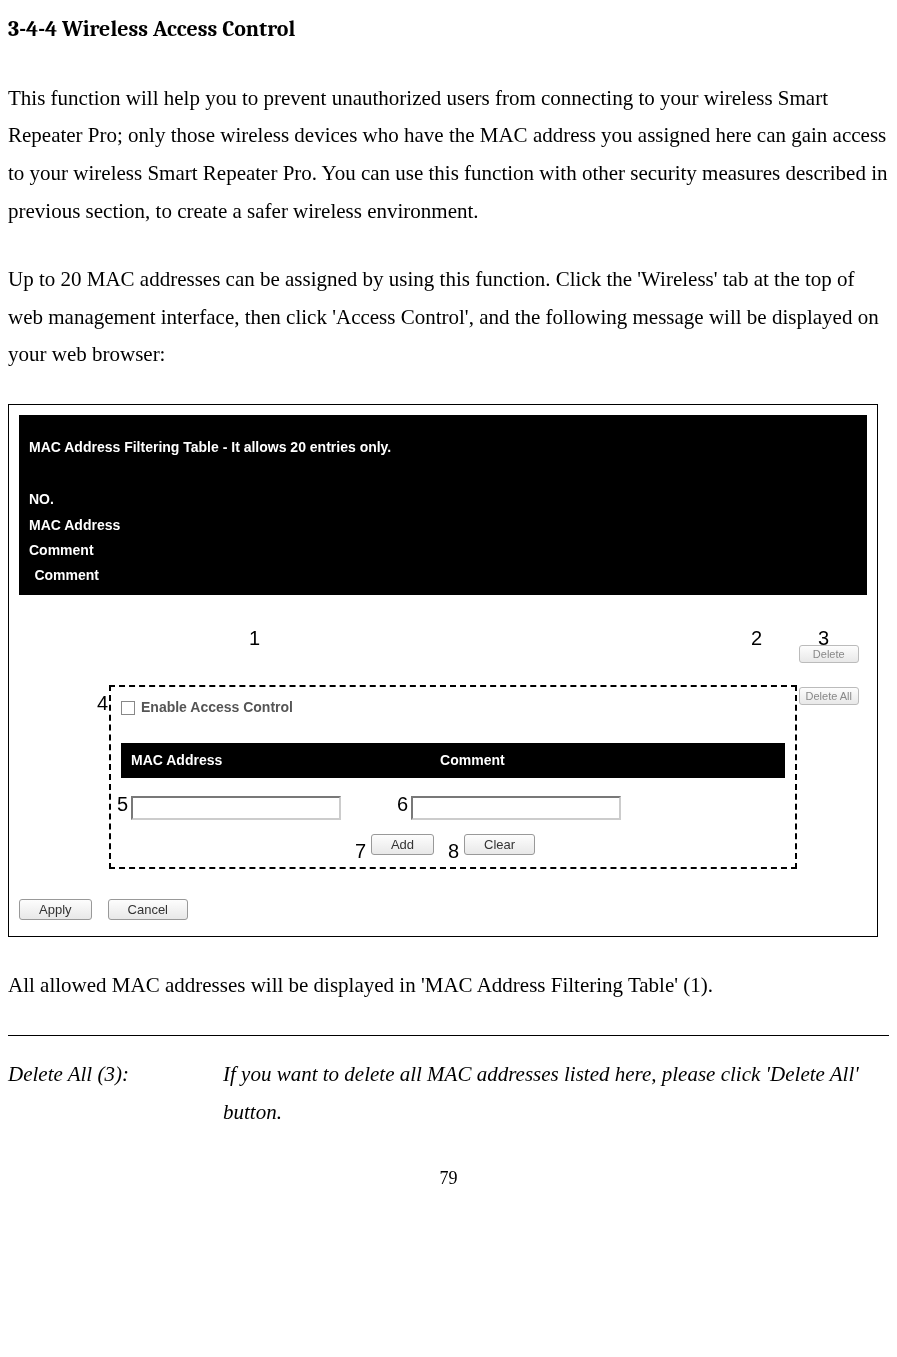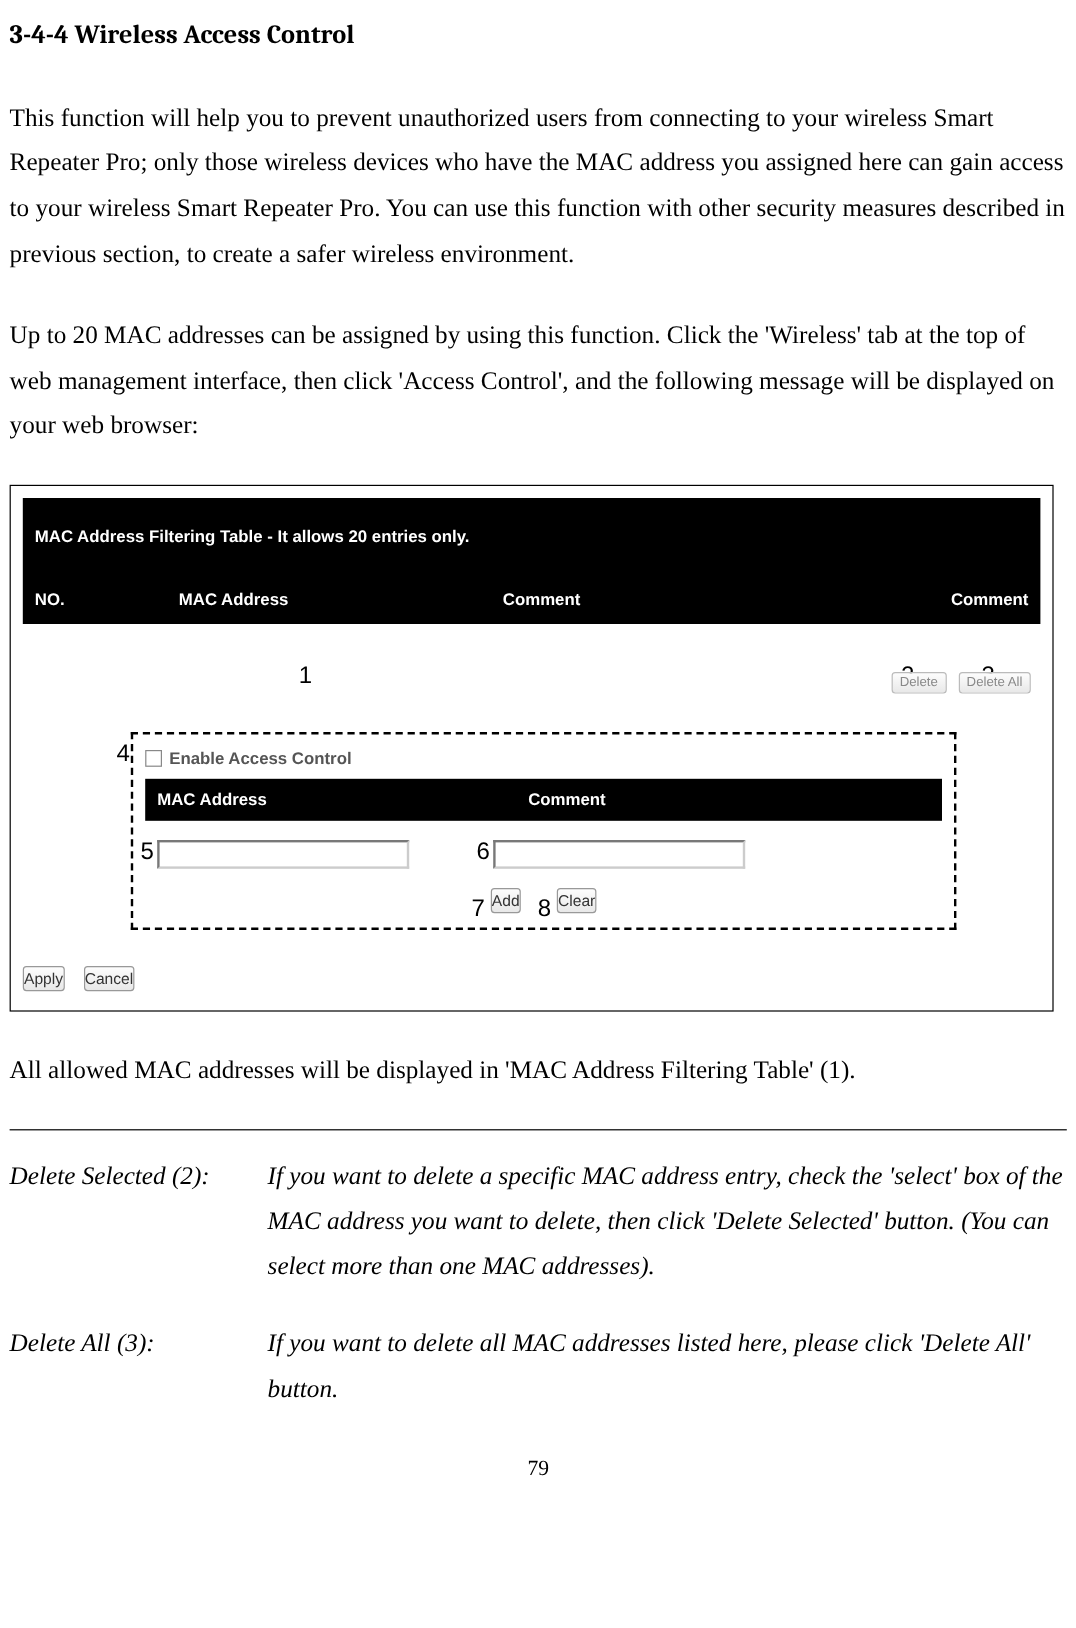--- a/index.html
+++ b/index.html
@@ -39,20 +39,21 @@
       font-weight: bold;
       padding: 20px 10px;
     }
     .header-row {
       background: #000;
       color: #fff;
       font-size: 14px;
       font-weight: bold;
       padding: 7px 10px;
       display: flex;
+      flex-direction: column;
     }
     .header-row .col-no { width: 120px; }
     .header-row .col-mac { width: 270px; }
     .header-row .col-comment { flex: 1; }
     .header-row .col-select { width: 70px; text-align: right; }
     .annotation {
       font-family: Arial, sans-serif;
       font-size: 20px;
       color: #000;
     }
@@ -68,40 +69,41 @@
       font-size: 11px;
       color: #888;
       background: linear-gradient(#fdfdfd, #e8e8e8);
       border: 1px solid #bbb;
       border-radius: 3px;
       padding: 2px 6px;
       cursor: default;
     }
     .btn-row-1 {
       position: absolute;
-      top: 40px;
+      top: 50px;
       right: 8px;
       display: flex;
-      gap: 10px;
+      gap: 24px;
+      flex-direction: column;
     }
     .dotted-box-outer {
       position: relative;
       padding: 0 70px 0 90px;
     }
     .dotted-box {
       border: 2px dashed #000;
       padding: 6px 10px 12px 10px;
       position: relative;
     }
     .ann-4 { position: absolute; top: -2px; left: -14px; }
     .enable-row {
       display: flex;
       align-items: center;
       gap: 6px;
-      padding: 2px 0 4px 0;
+      padding: 2px 0 23px 0;
     }
     .enable-checkbox {
       width: 14px;
       height: 14px;
       border: 1px solid #888;
       background: #fff;
     }
     .enable-label {
       font-family: Verdana, Arial, sans-serif;
       font-size: 14px;
@@ -143,21 +145,21 @@
       padding-top: 10px;
       position: relative;
     }
     .ui-btn {
       font-family: Arial, sans-serif;
       font-size: 13px;
       color: #333;
       background: linear-gradient(#fdfdfd, #e8e8e8);
       border: 1px solid #999;
       border-radius: 3px;
-      padding: 2px 0;
+      padding: 2px 19px;
       cursor: pointer;
     }
     .btn-wrap { position: relative; display: flex; align-items: center; }
     .ann-7, .ann-8 { position: absolute; left: -16px; top: -1px; }
     .bottom-btn-row {
       display: flex;
       justify-content: flex-start;
       gap: 16px;
       padding: 30px 10px 6px 0;
     }
@@ -249,22 +251,18 @@
   <div class="bottom-btn-row">
     <button class="ui-btn">Apply</button>
     <button class="ui-btn">Cancel</button>
   </div>
 </div>
 
 <p class="body-text">All allowed MAC addresses will be displayed in 'MAC Address Filtering Table' (1).</p>
 
 <div class="def-section">
   <div class="def-row">
-    <div class="def-term">Delete Selected (2):</div>
-    <div class="def-desc">If you want to delete a specific MAC address entry, check the 'select' box of the MAC address you want to delete, then click 'Delete Selected' button. (You can select more than one MAC addresses).</div>
-  </div>
-  <div class="def-row">
     <div class="def-term">Delete All (3):</div>
     <div class="def-desc">If you want to delete all MAC addresses listed here, please click 'Delete All' button.</div>
   </div>
 </div>
 
 <div class="page-num">79</div>
 
 </body></html>

